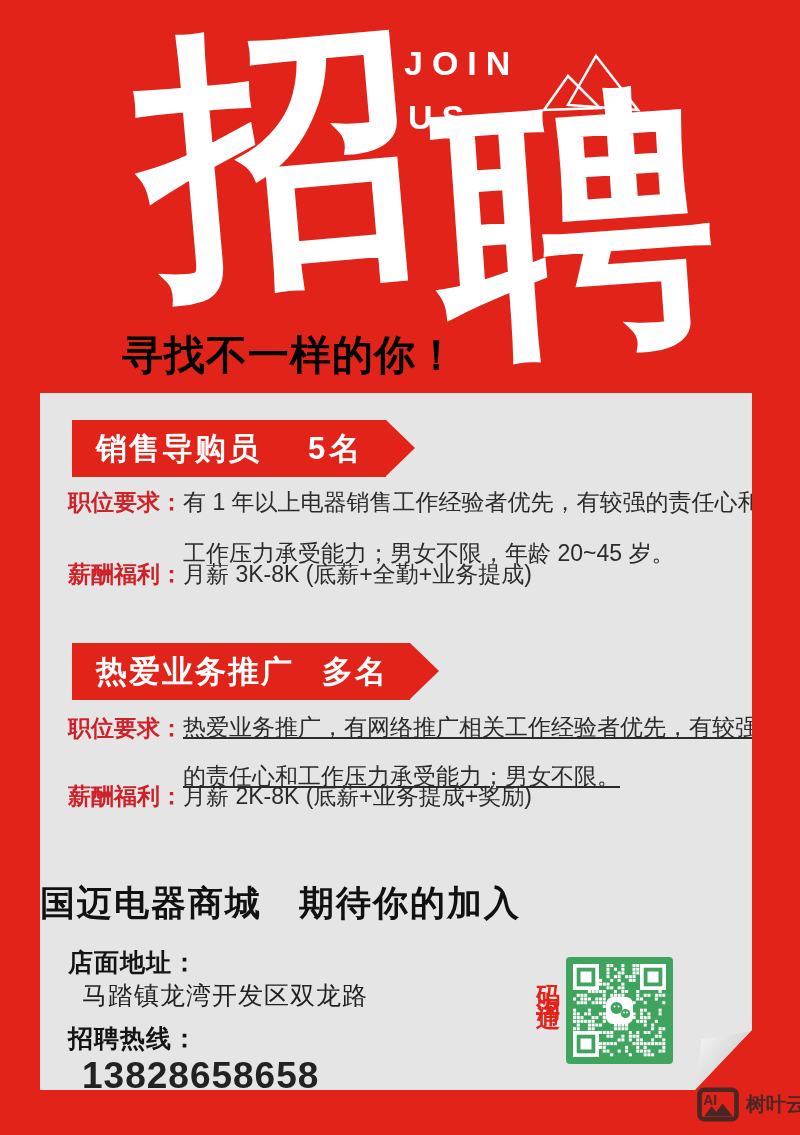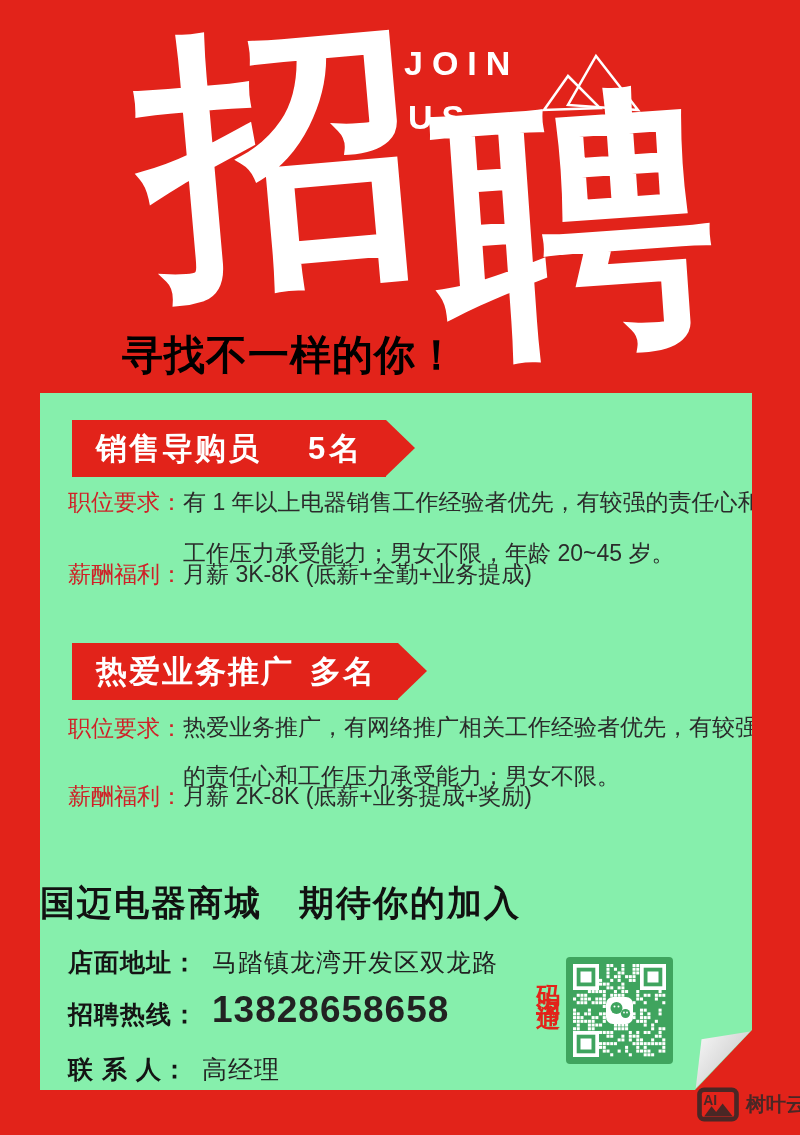--- a/index.html
+++ b/index.html
@@ -13,54 +13,54 @@
   .char.zhao{left:142px;top:20px;font-size:276px;transform:rotate(-5deg);}
   .char.pin{left:438px;top:84px;font-size:276px;transform:rotate(-4deg);}
   .joinus{position:absolute;left:404px;top:46px;color:#fff;font-weight:bold;
     font-size:34px;letter-spacing:9px;line-height:1;}
   .joinus .l2{margin-top:20px;margin-left:4px;}
   .triangles{position:absolute;left:536px;top:50px;}
   .subtitle{position:absolute;left:122px;top:328px;font-size:41px;font-weight:800;
     color:#000000;letter-spacing:1px;white-space:nowrap;}
 
   
-  .card{position:absolute;left:40px;top:393px;width:712px;height:697px;background:#86efac;
+  .card{position:absolute;left:40px;top:393px;width:712px;height:697px;background:#e5e5e5;
     clip-path:polygon(0 0,100% 0,100% 637px,655px 100%,0 100%);}
   .fold{position:absolute;right:0;bottom:0;width:58px;height:61px;
     background:linear-gradient(125deg,#f4f4f4 10%,#c4c4c4 90%);
     clip-path:polygon(97% 4%,13% 17%,3% 97%);}
 
   .banner{position:absolute;left:32px;height:57px;background:#e2231a;color:#fff;
     display:inline-flex;align-items:center;font-size:31px;font-weight:800;
     padding:0 22px 0 24px;letter-spacing:2px;white-space:nowrap;}
   .banner::after{content:'';position:absolute;right:-29px;top:0;
     border-top:28.5px solid transparent;border-bottom:28.5px solid transparent;
     border-left:29px solid #e2231a;}
   .banner.b1{top:27px;}
   .banner.b2{top:250px;}
   .banner.b1 .count{margin-left:47px;letter-spacing:4px;}
-  .banner.b2 .count{margin-left:16px;}
+  .banner.b2 .count{margin-left:28px;}
 
   .row{position:absolute;left:28px;display:flex;align-items:flex-start;}
-  .lbl{color:#cf2127;font-weight:400;font-size:23px;flex:0 0 114px;white-space:nowrap;}
+  .lbl{color:#cf2127;font-weight:700;font-size:23px;flex:0 0 114px;white-space:nowrap;}
   .req .lbl,.sal .lbl{line-height:51px;}
   .req .txt{width:556px;font-size:23px;color:#2b2b2b;line-height:51px;}
   .req .txt .line{display:block;white-space:nowrap;}
-  .row.r2 .txt{line-height:49px;}
+  .row.r2 .txt{line-height:49px;text-decoration:underline;}
   .sal .txt{font-size:23px;color:#2b2b2b;line-height:51px;white-space:nowrap;}
   .row.r1{top:84px;}
   .row.s1{top:156px;}
   .row.r2{top:310px;}
   .row.s2{top:378px;}
 
   .company{position:absolute;left:0;top:487px;width:100%;text-align:left;
     font-size:35px;font-weight:900;color:#111;letter-spacing:2px;white-space:nowrap;}
 
   .contact{position:absolute;left:28px;top:553px;}
-  .crow{display:flex;align-items:flex-end;}
+  .crow{display:flex;align-items:flex-start;flex-direction:column;}
   .crow.addr{margin-bottom:10px;}
   .crow.tel{margin-bottom:22px;}
   .clbl{font-weight:800;color:#141414;font-size:25px;white-space:pre;letter-spacing:1px;}
   .cval{margin-left:14px;color:#222;font-size:25px;letter-spacing:1px;white-space:nowrap;}
   .cval.phone{font-size:37px;font-weight:600;letter-spacing:1px;}
 
   .qr-caption{position:absolute;left:492px;top:572px;writing-mode:vertical-rl;
     font-size:24px;font-weight:800;color:#e2231a;letter-spacing:7px;}
   .qr{position:absolute;left:526px;top:564px;}
 

